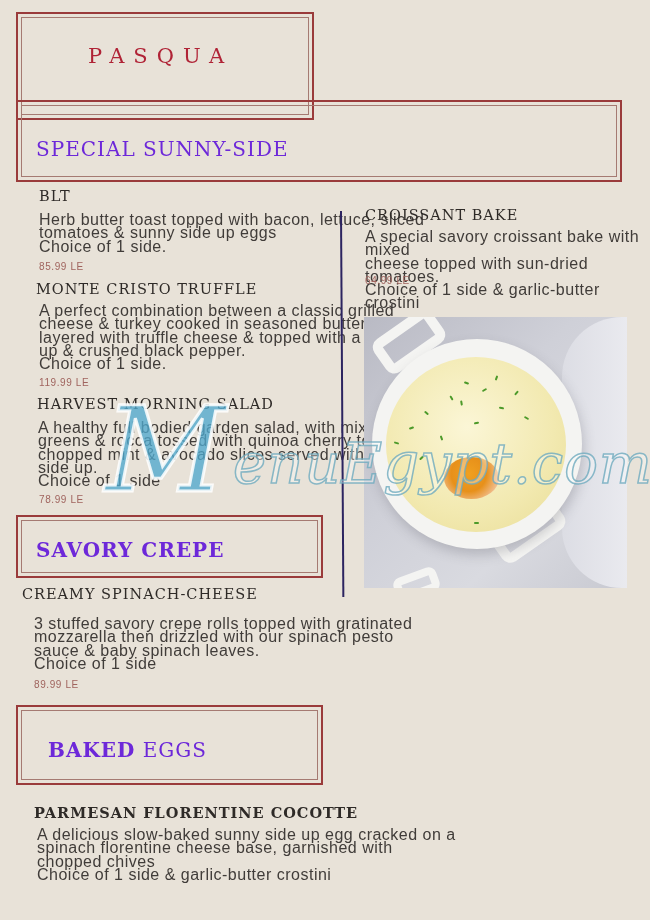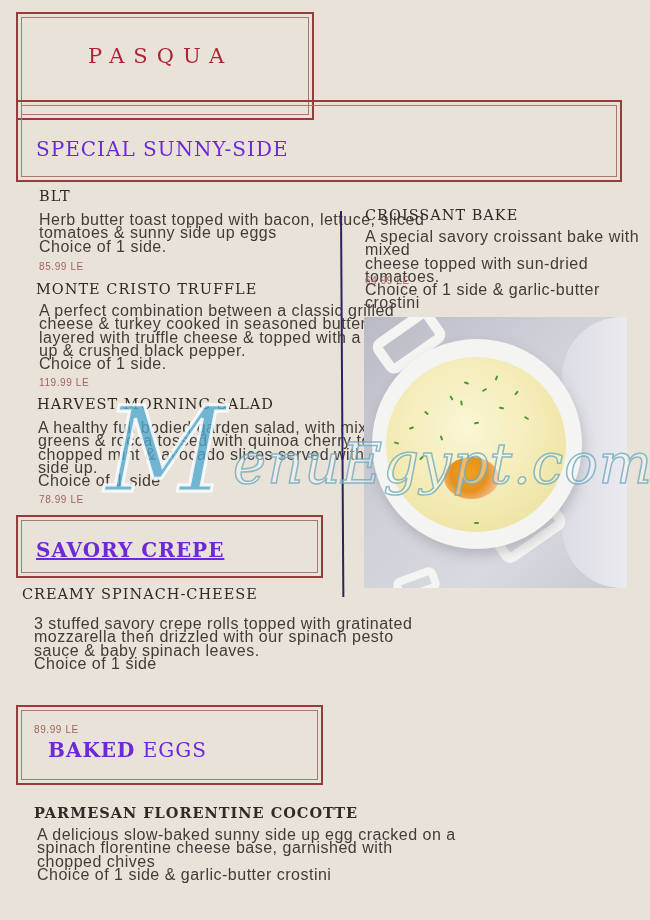--- a/index.html
+++ b/index.html
@@ -222,28 +222,28 @@
   <div class="chive" style="left:160px;top:100px;transform:rotate(30deg)"></div>
   <div class="chive" style="left:30px;top:125px;transform:rotate(15deg)"></div>
   <div class="chive" style="left:55px;top:140px;transform:rotate(-45deg)"></div>
   <div class="chive" style="left:95px;top:85px;transform:rotate(80deg)"></div>
   <div class="chive" style="left:130px;top:60px;transform:rotate(-70deg)"></div>
   <div class="chive" style="left:110px;top:205px;transform:rotate(0deg)"></div>
   <div class="handle-c"></div>
 </div>
 
 <div class="frame" style="left:16px; top:515px; width:307px; height:63px;"></div>
-<div class="section-title bold" style="left:36px; top:538px;text-decoration:underline;">SAVORY CREPE</div>
+<div class="section-title bold" style="left:36px; top:538px;">SAVORY CREPE</div>
 
 <div class="item-title" style="left:22px; top:586px;">CREAMY SPINACH-CHEESE</div>
 <div class="item-desc" style="left:34px; top:617px;">3 stuffed savory crepe rolls topped with gratinated
 mozzarella then drizzled with our spinach pesto
 sauce &amp; baby spinach leaves.
 Choice of 1 side</div>
-<div class="item-price" style="left:34px; top:679px;margin-top:45px;">89.99 LE</div>
+<div class="item-price" style="left:34px; top:679px;">89.99 LE</div>
 
 <div class="frame" style="left:16px; top:705px; width:307px; height:80px;"></div>
 <div class="section-title" style="left:36px; top:738px;">
   <span style="font-weight:bold;margin-left:12px;">BAKED</span><span> EGGS</span>
 </div>
 
 <div class="item-title" style="left:34px; top:804px;font-weight:bold;">PARMESAN FLORENTINE COCOTTE</div>
 <div class="item-desc" style="left:37px; top:828px;">A delicious slow-baked sunny side up egg cracked on a
 spinach florentine cheese base, garnished with
 chopped chives

